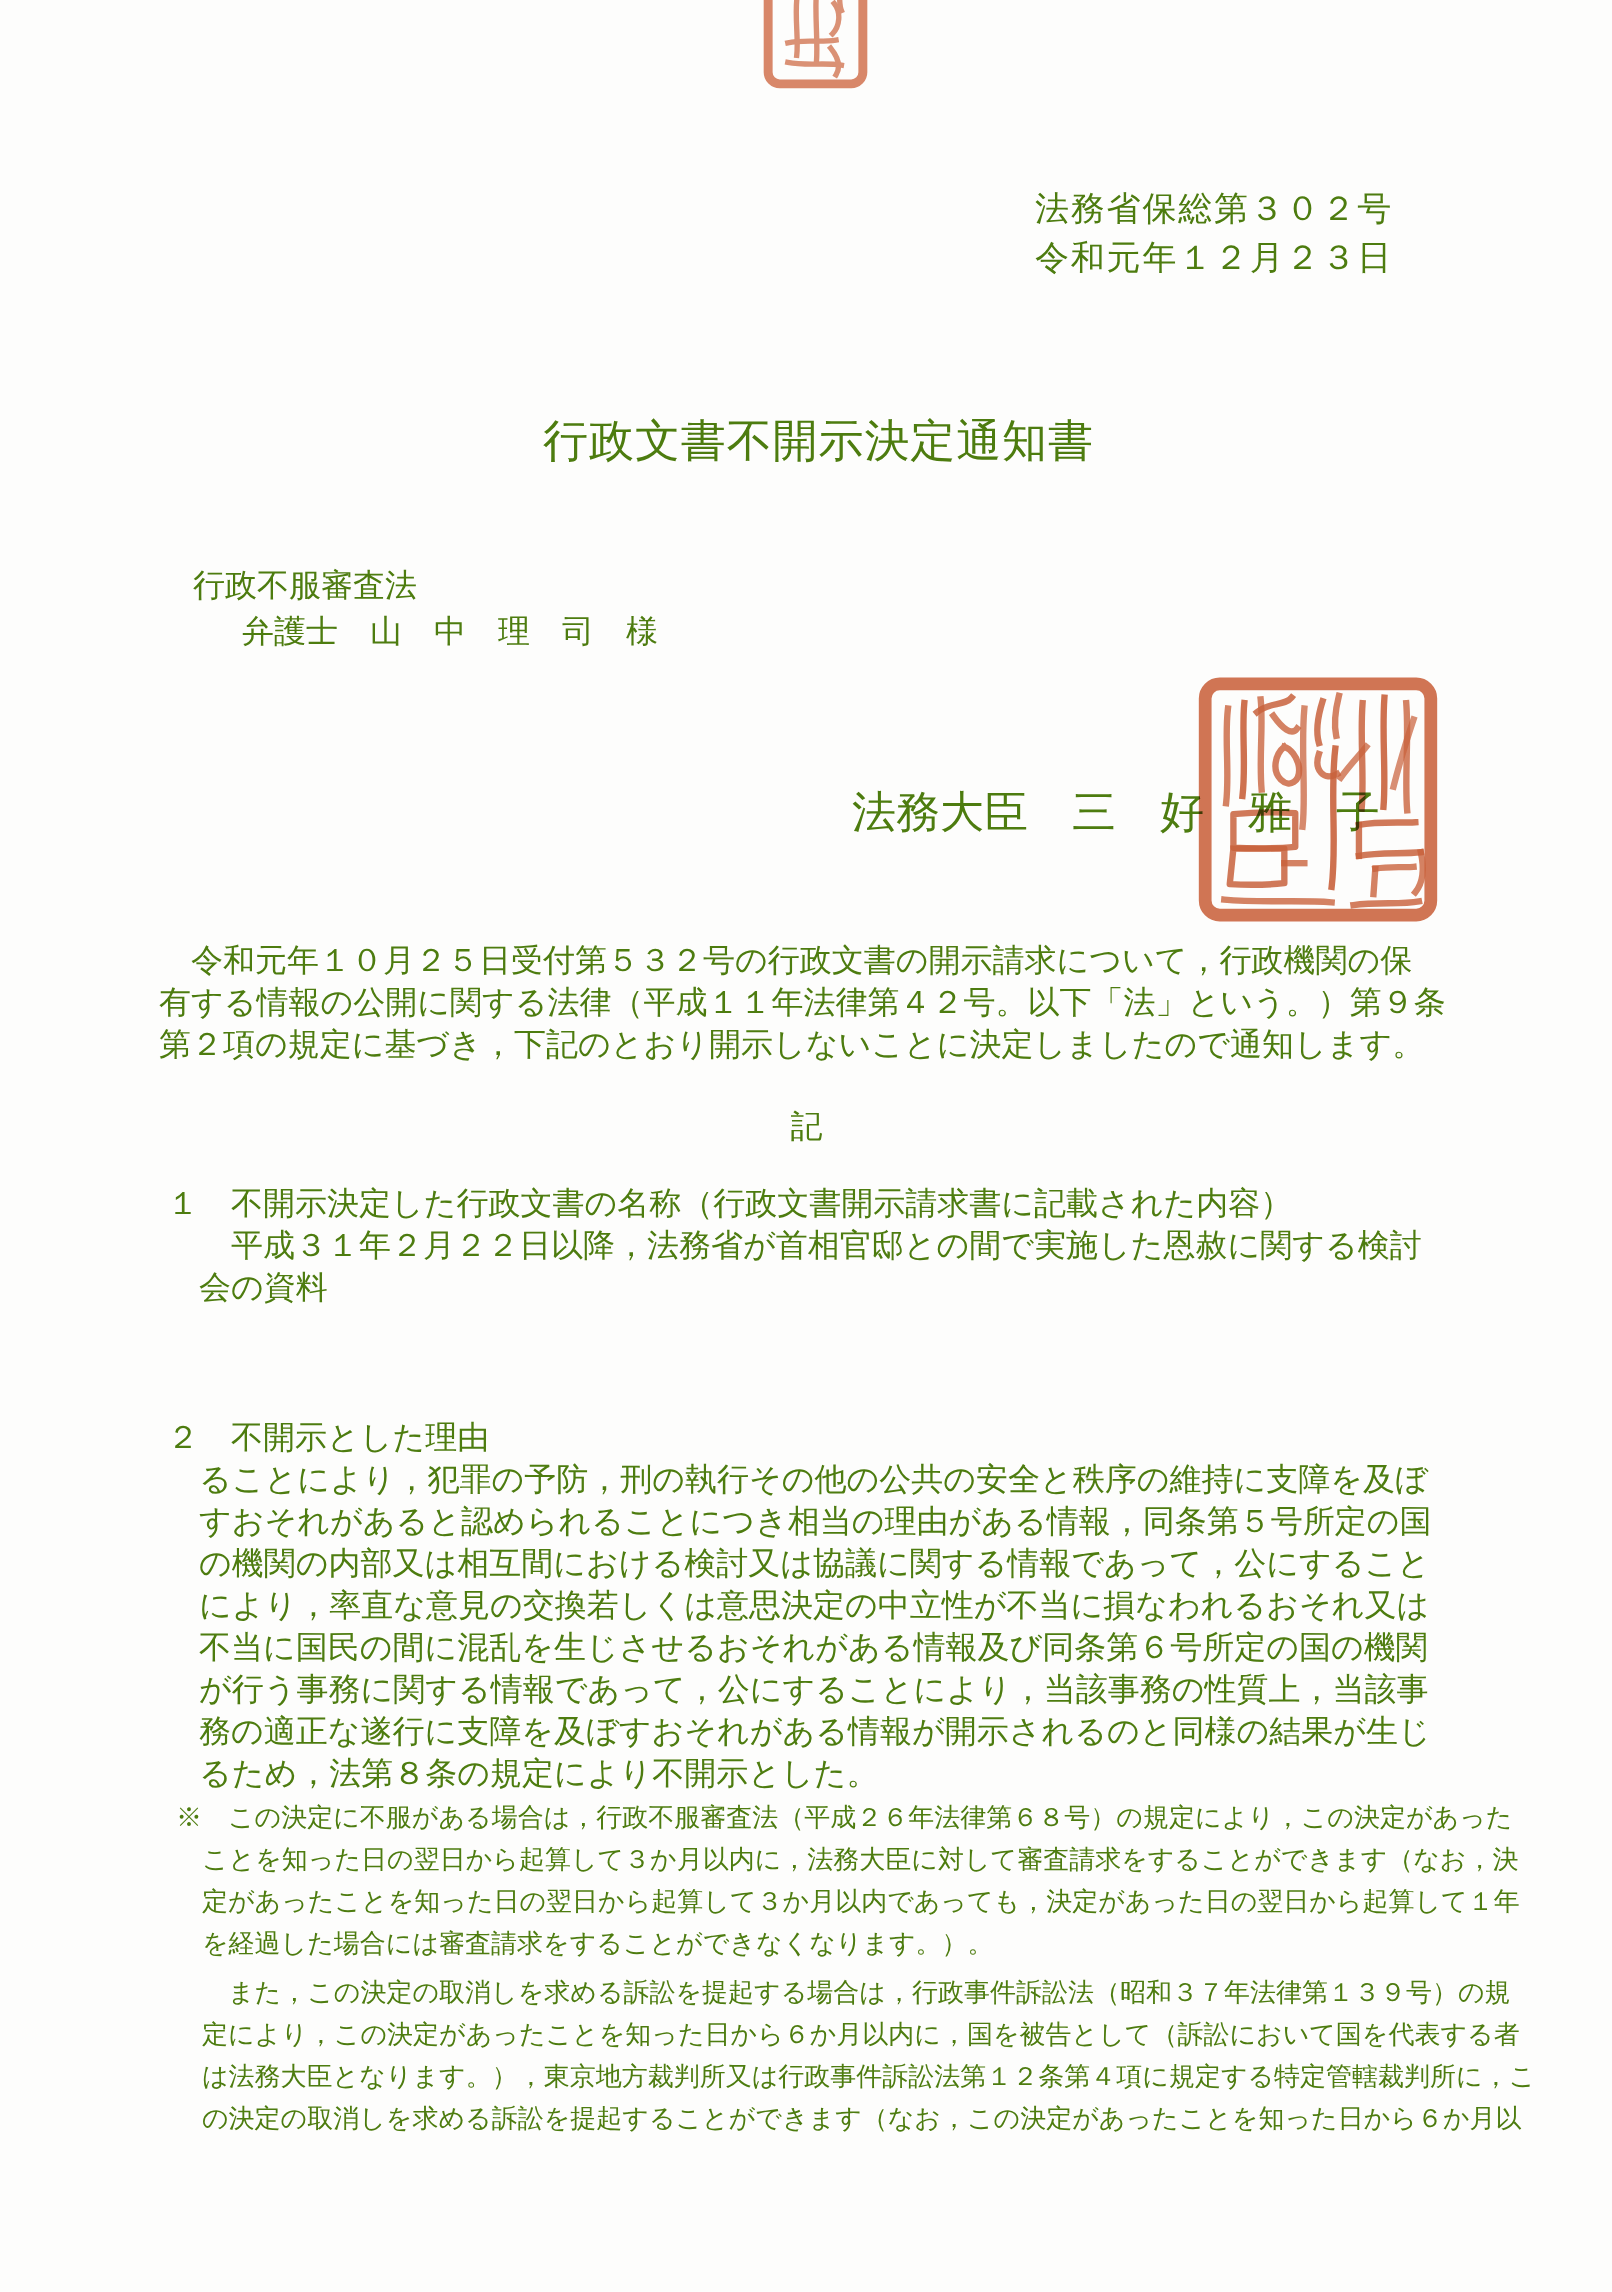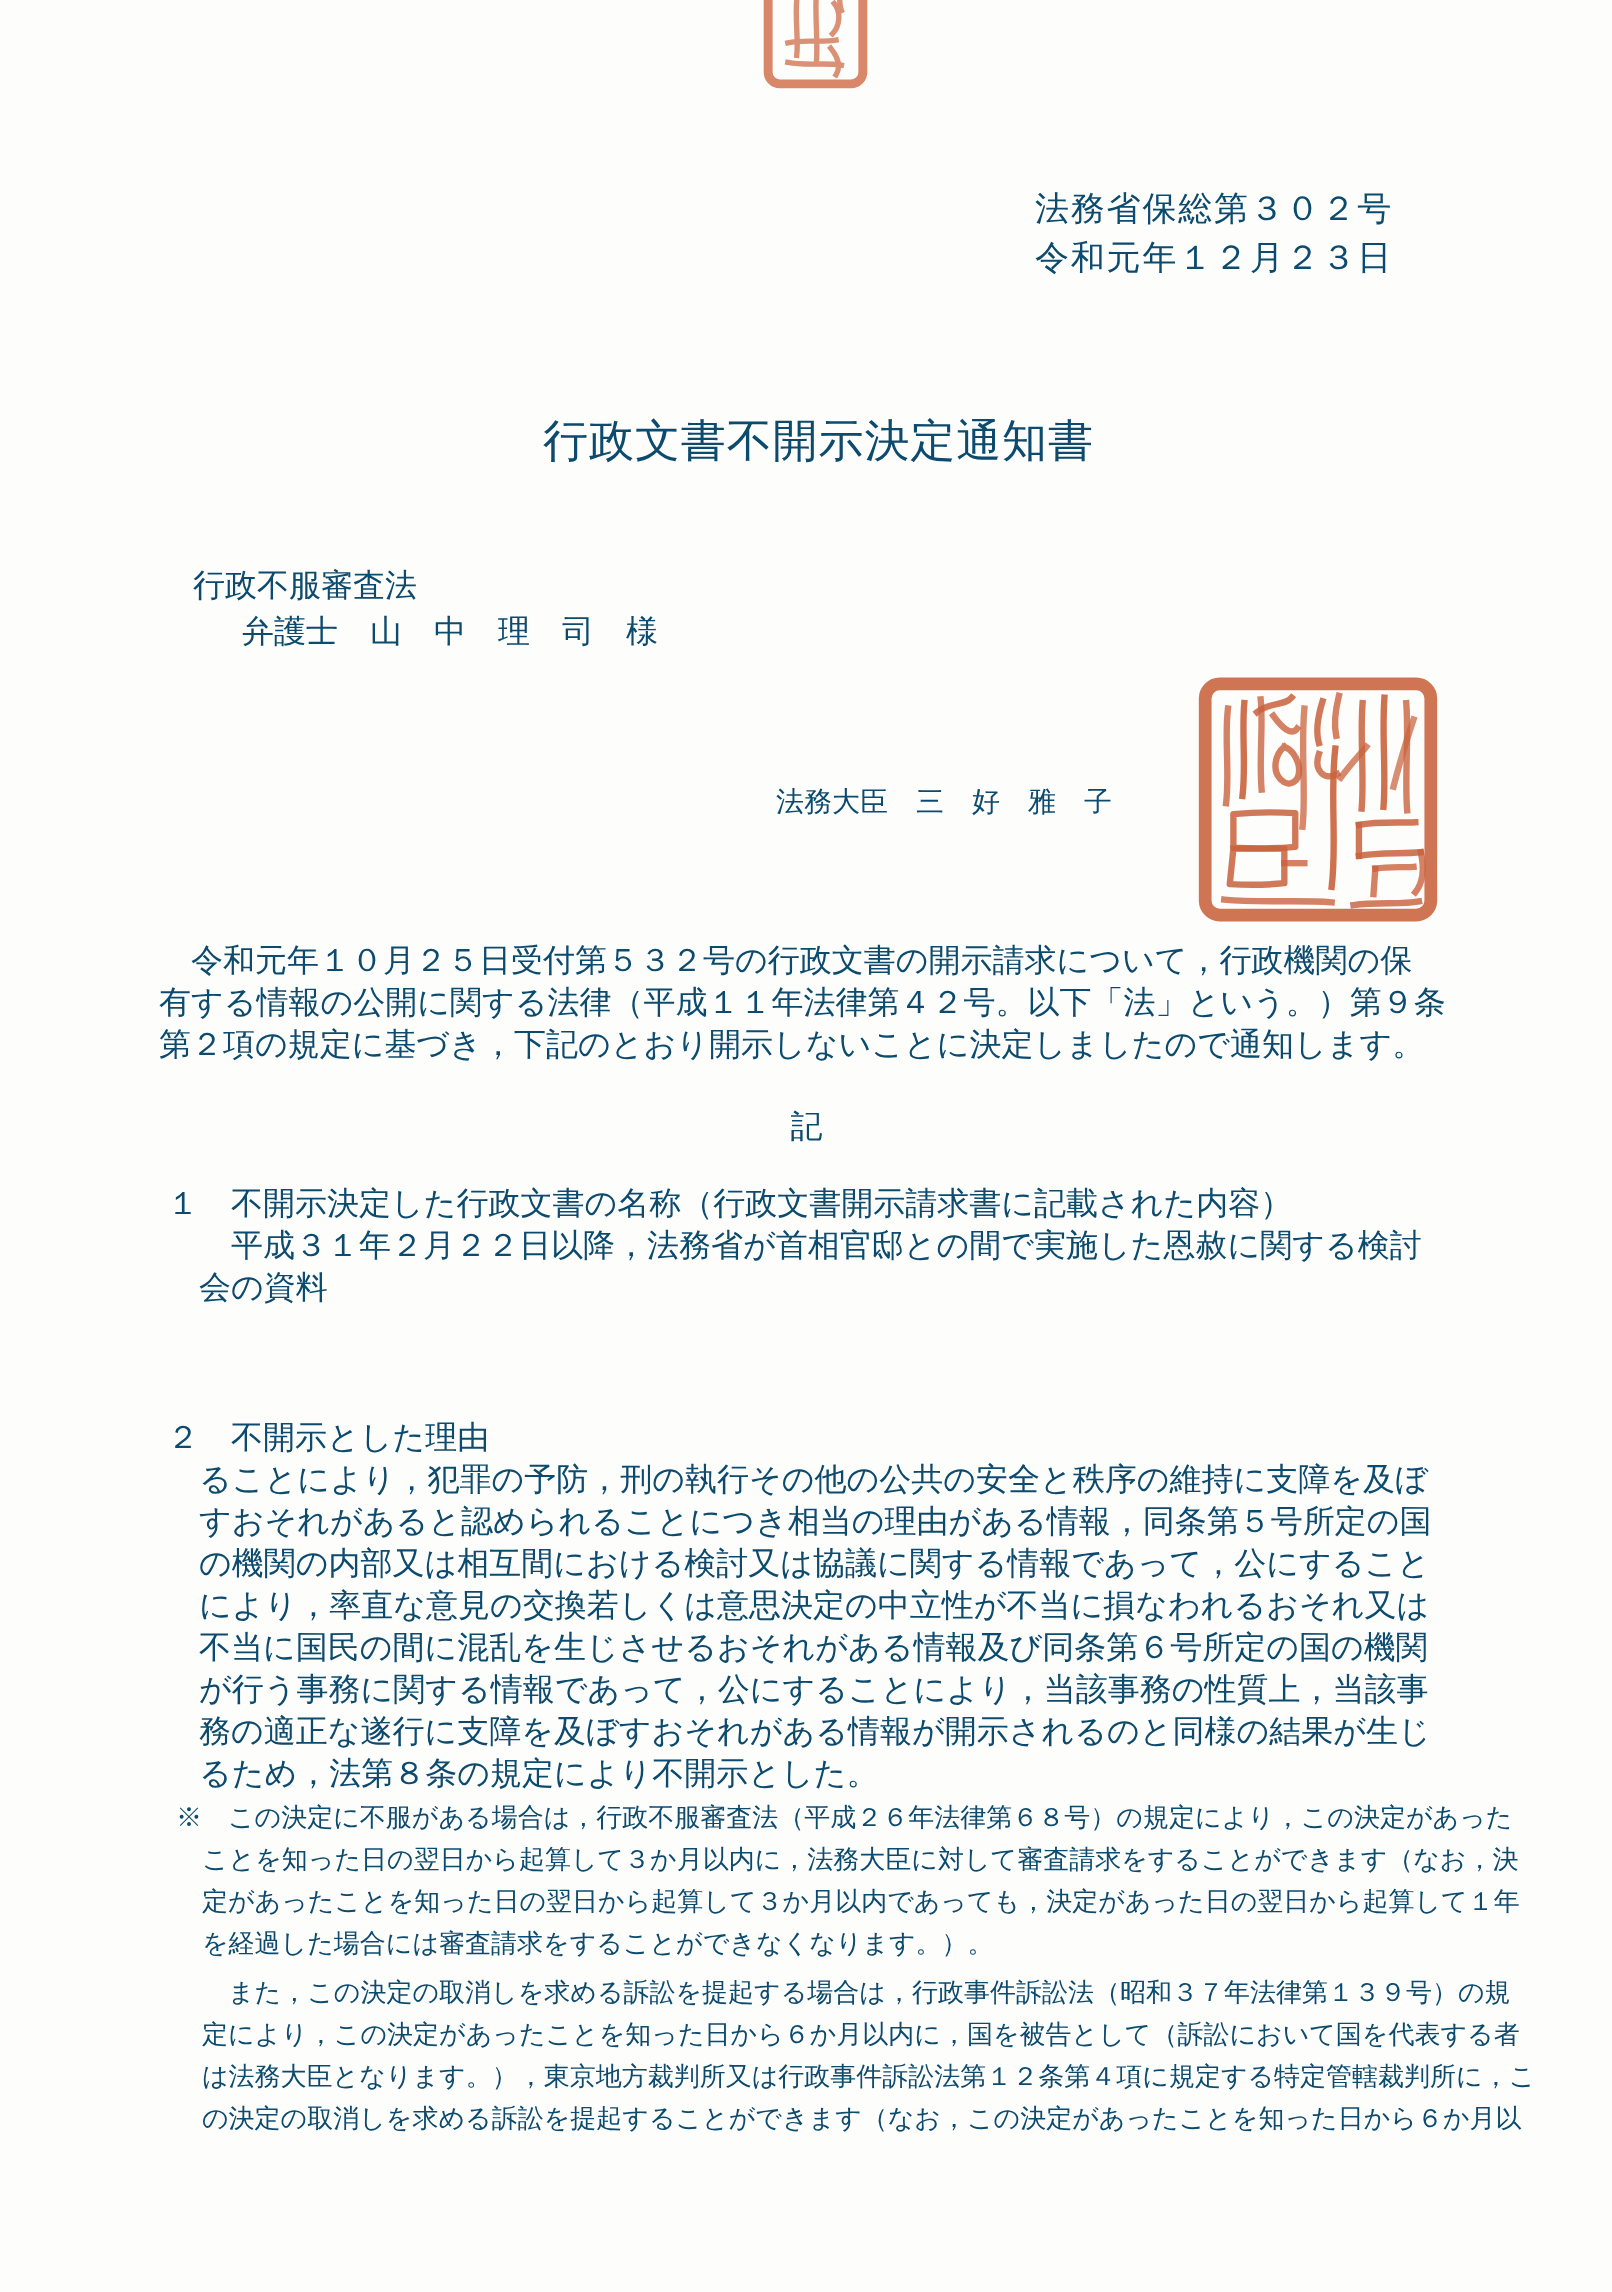--- a/index.html
+++ b/index.html
@@ -3,21 +3,21 @@
 <meta charset="utf-8">
 <style>
   html, body { margin: 0; padding: 0; background: #e8e8e8; }
   .page {
     position: relative;
     width: 1613px;
     height: 2293px;
     background: #fdfdfc;
     overflow: hidden;
     font-family: "Liberation Serif", "DejaVu Serif", serif;
-    color: #0c4a6e;
+    color: #4d7c0f;
   }
   .line { white-space: pre; }
 
   .top-seal {
     position: absolute;
     left: 759px; top: 0;
     width: 113px; height: 93px;
     overflow: hidden;
     mix-blend-mode: multiply;
     opacity: .92;
@@ -44,22 +44,22 @@
 
   .addressee {
     position: absolute;
     top: 562px; left: 193px;
     font-size: 32px; line-height: 46px;
   }
   .addressee .person { margin-left: 49px; }
 
   .minister-line {
     position: absolute;
-    top: 783px; left: 776px;
-    font-size: 28px;
+    top: 783px; left: 852px;
+    font-size: 44px;
     white-space: pre;
   }
 
   .minister-seal {
     position: absolute;
     left: 1197px; top: 675px;
     width: 242px; height: 249px;
     mix-blend-mode: multiply;
     opacity: .95;
   }

